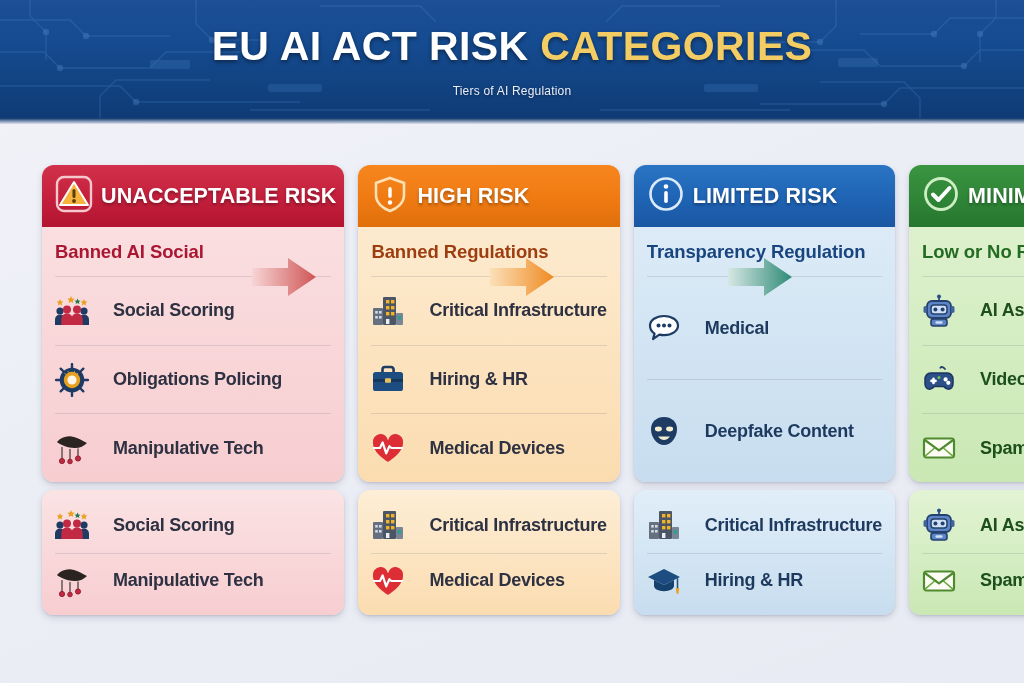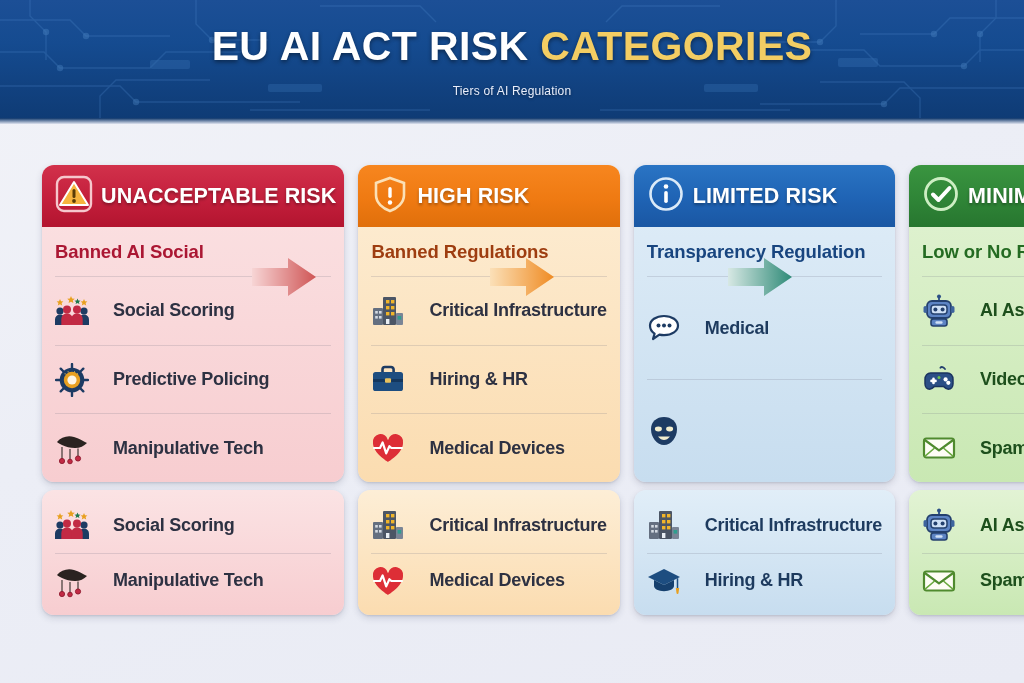--- a/index.html
+++ b/index.html
@@ -218,21 +218,21 @@
     <circle cx="17" cy="17" r="8.2" fill="#e8a020"></circle>
     <circle cx="17" cy="17" r="4.6" fill="#fdf6e6"></circle>
     <g fill="#e8c15e" font-size="3.4" font-family="Liberation Sans, sans-serif">
       <text x="9.6" y="12.2">▪</text>
                       <text x="12.6" y="10.3">▪</text>
       <text x="19" y="10.3">▪</text>
                       <text x="22" y="12.2">▪</text>
                     </g>
                   </svg>
                 </span>
-                <span class="row-label">Predictive Policing</span>
+                <span class="row-label">Obligations Policing</span>
               </div>
               <div class="row">
                 <span class="row-icon">
                   <svg width="34" height="34" viewBox="0 0 34 34">
     <path d="M2 11c4-5 11-7 17-5 5 1.6 9 4 13 6-3 3-7 5-12 5-5 0-9-1-13-3-2-1-4-2-5-3z" fill="#2a2320"></path>
     <g stroke="#2f2a26" stroke-width="1.1">
                       <path d="M7 16v13M15 18v11M23 17.5v9"></path>
                     </g>
     <g fill="#c22a44" stroke="#8d1a2e" stroke-width=".9">
       <circle cx="7" cy="30" r="2.6"></circle>
@@ -418,20 +418,21 @@
               </div>
               <div class="row">
                 <span class="row-icon">
                   <svg width="34" height="34" viewBox="0 0 34 34">
     <path d="M17 3c7.4 0 13 4.8 13 12 0 8.6-6 16-13 16S4 23.6 4 15C4 7.8 9.6 3 17 3z" fill="#1d3b63"></path>
     <ellipse cx="11.4" cy="15" rx="3.5" ry="2.4" fill="#f2eecf"></ellipse>
     <ellipse cx="22.6" cy="15" rx="3.5" ry="2.4" fill="#f2eecf"></ellipse>
     <path d="M11 22.5c1.8 2.4 4 3.6 6 3.6s4.2-1.2 6-3.6z" fill="#f2eecf"></path>
                   </svg>
                 </span>
+                <span class="row-label">Deepfake Content</span>
               </div>
             </div>
           </div>
         </div>
         <div class="card card-sub">
           <div class="row">
             <span class="row-icon">
               <svg width="34" height="34" viewBox="0 0 34 34">
     <rect x="12" y="3" width="13" height="28" rx="1" fill="#4b5565"></rect>
     <rect x="2" y="14" width="10" height="17" rx="1" fill="#646f80"></rect>

